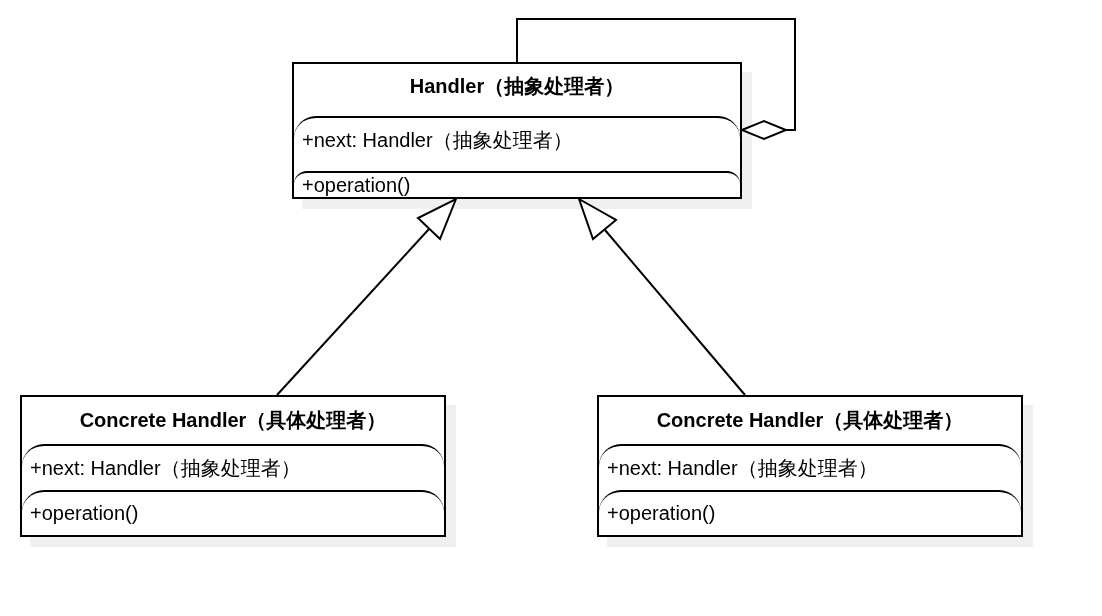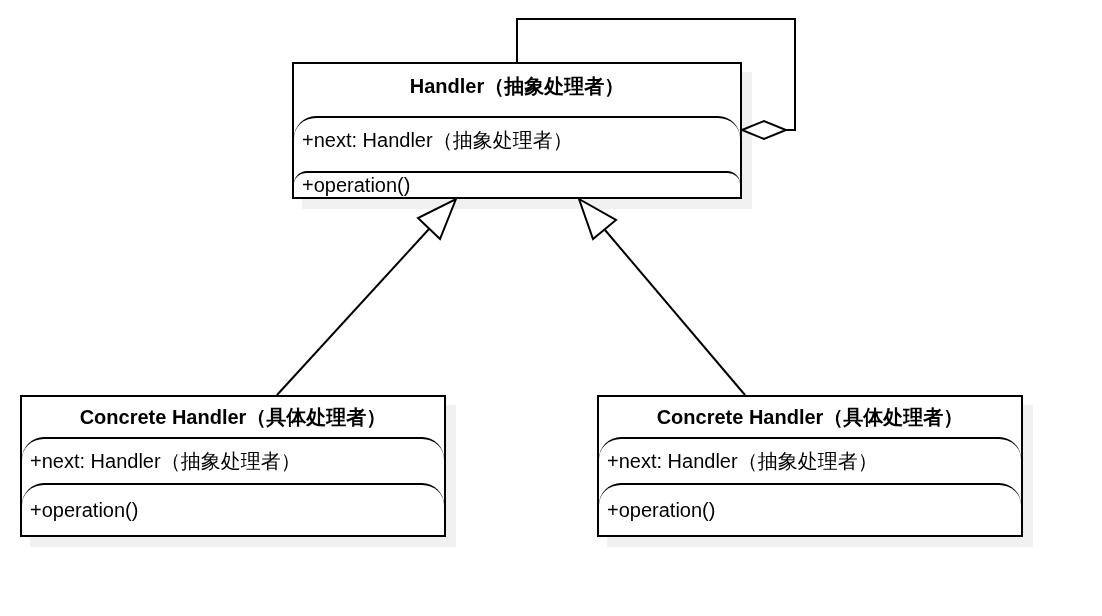--- a/index.html
+++ b/index.html
@@ -52,21 +52,21 @@
     white-space: nowrap;
   }
   
   #cls-handler { left: 292px; top: 62px; width: 450px; height: 137px; gap: 8px; }
   #cls-handler .title { height: 44px; }
   #cls-handler .attrs { height: 47px; }
   #cls-handler .methods { flex: 1; }
   
   #cls-concrete-left { left: 20px; top: 395px; width: 426px; height: 142px; }
   #cls-concrete-right { left: 597px; top: 395px; width: 426px; height: 142px; }
-  #cls-concrete-left .title, #cls-concrete-right .title { height: 40px; }
+  #cls-concrete-left .title, #cls-concrete-right .title { height: 47px; }
   #cls-concrete-left .attrs, #cls-concrete-right .attrs { height: 46px; }
   #cls-concrete-left .methods, #cls-concrete-right .methods { flex: 1; }
 
   .conn-stroke { stroke: #000000; stroke-width: 2; fill: none; }
   .conn-fill-hollow { stroke: #000000; stroke-width: 2; fill: #ffffff; }
 </style>
 </head>
 <body>
 
 <div class="canvas">

